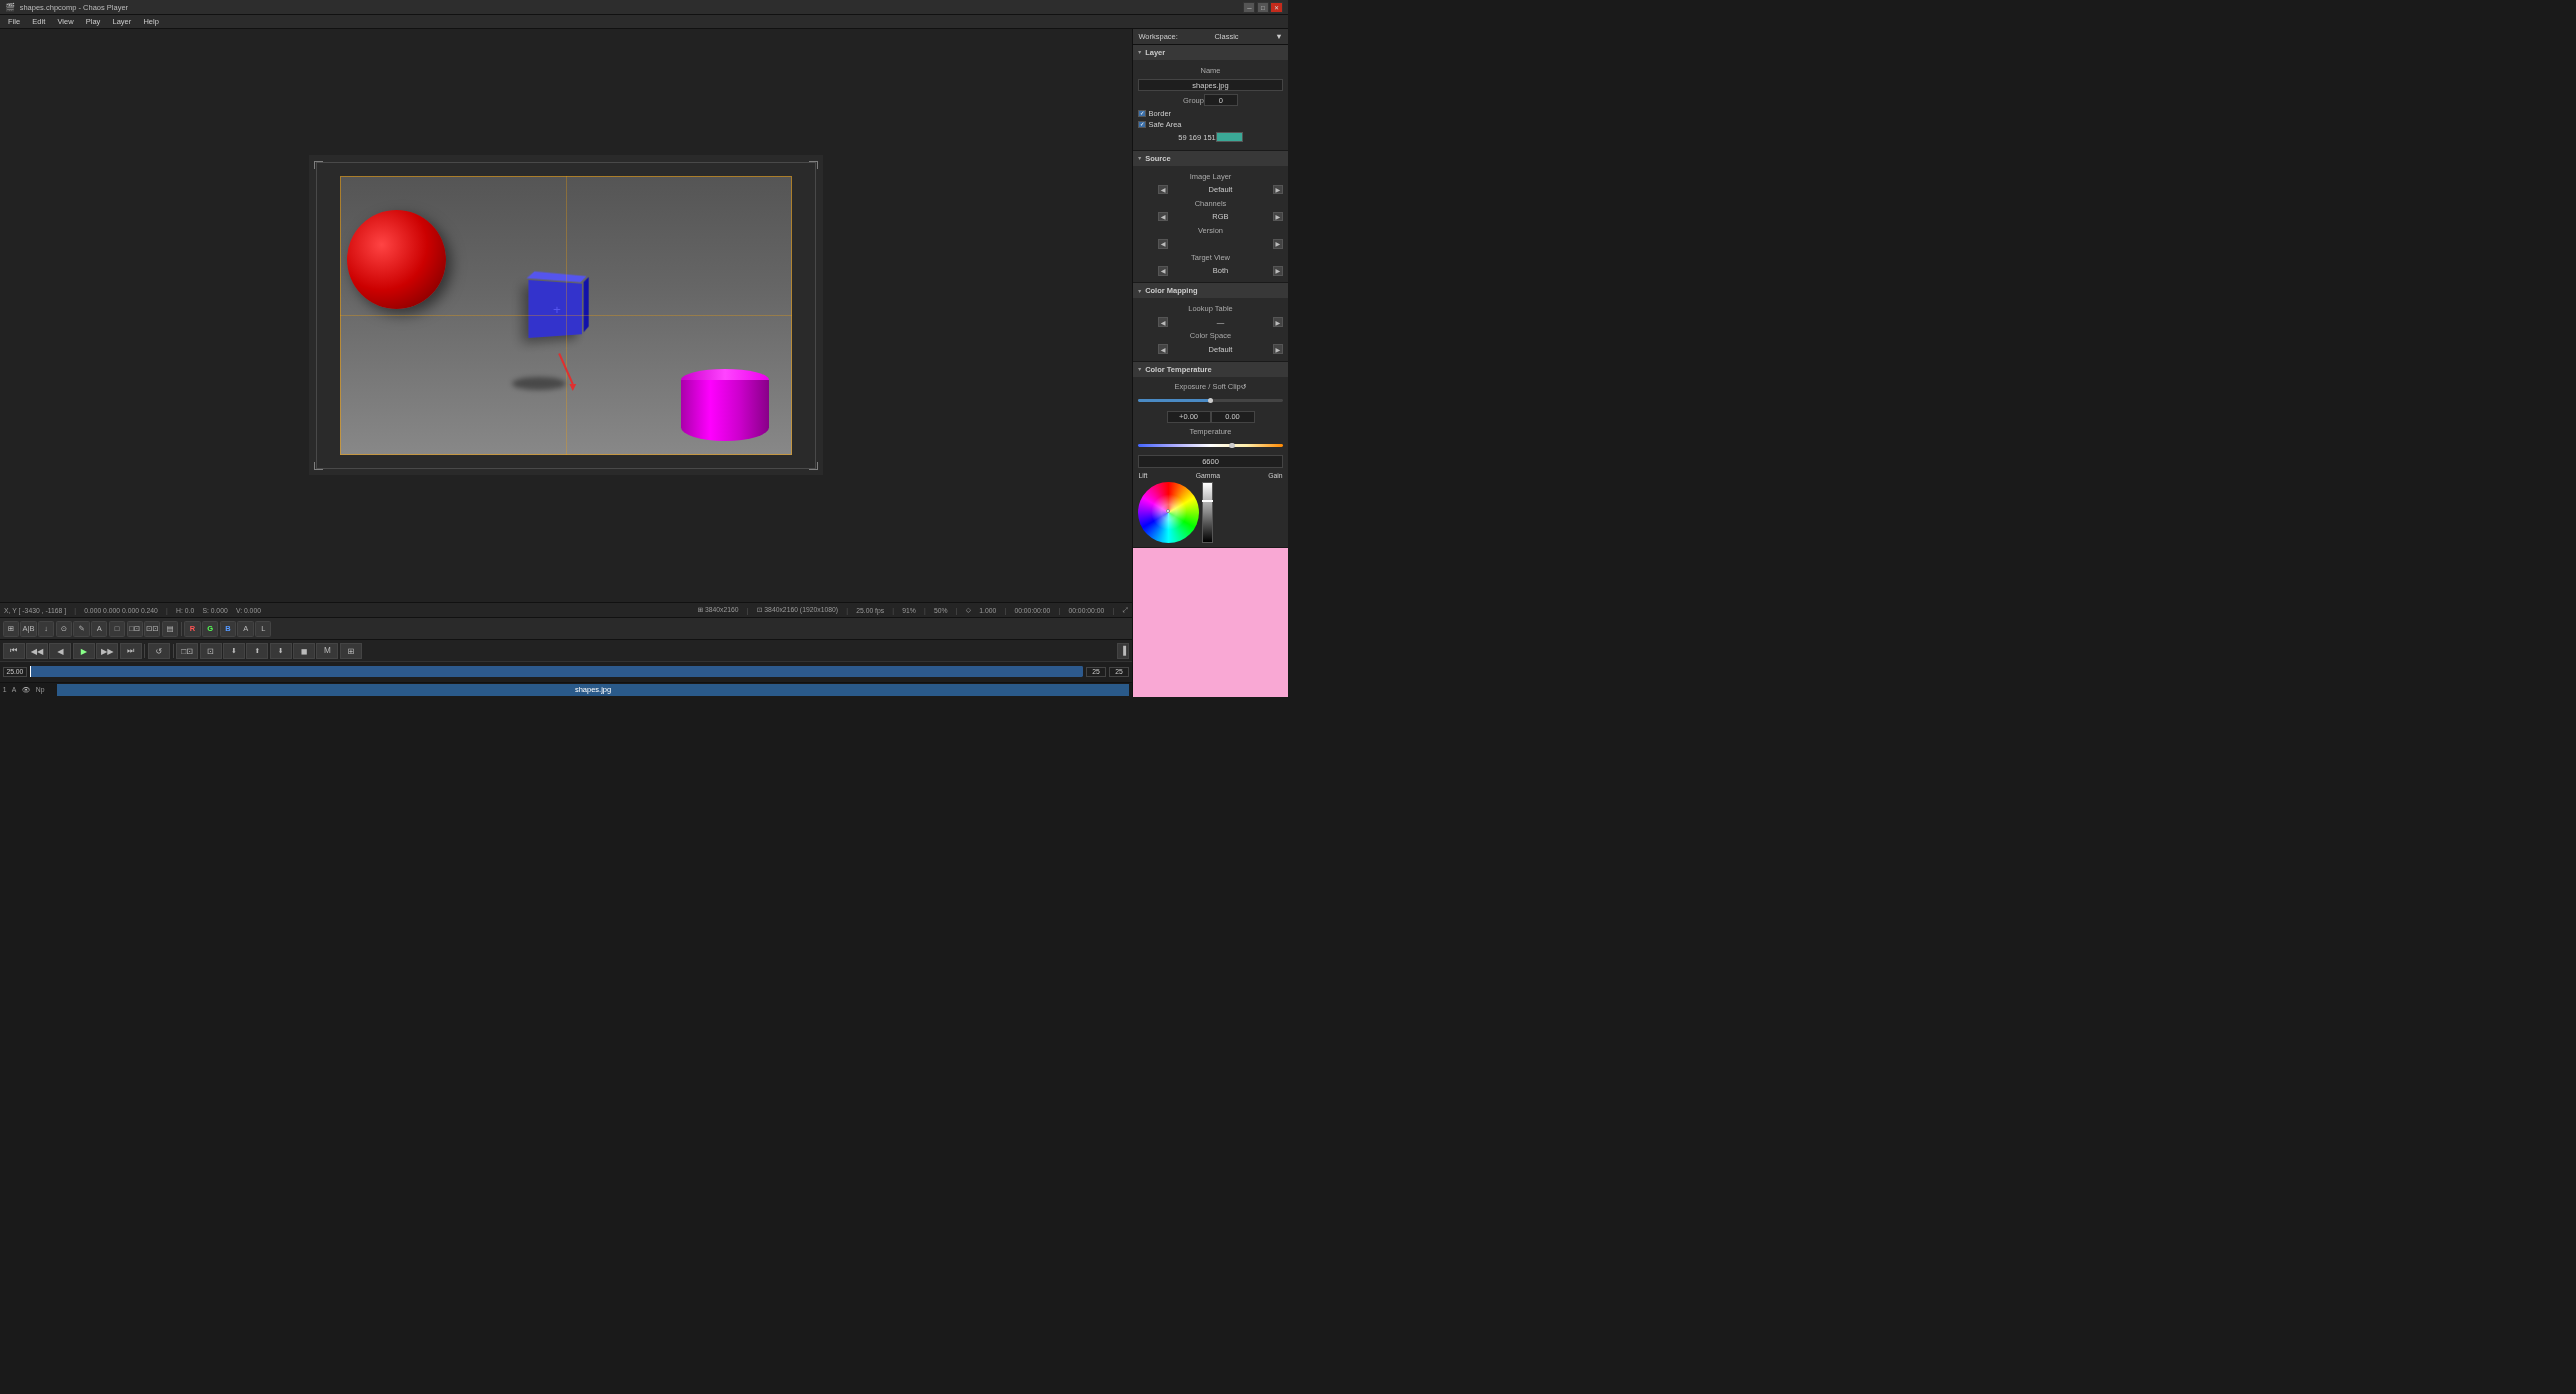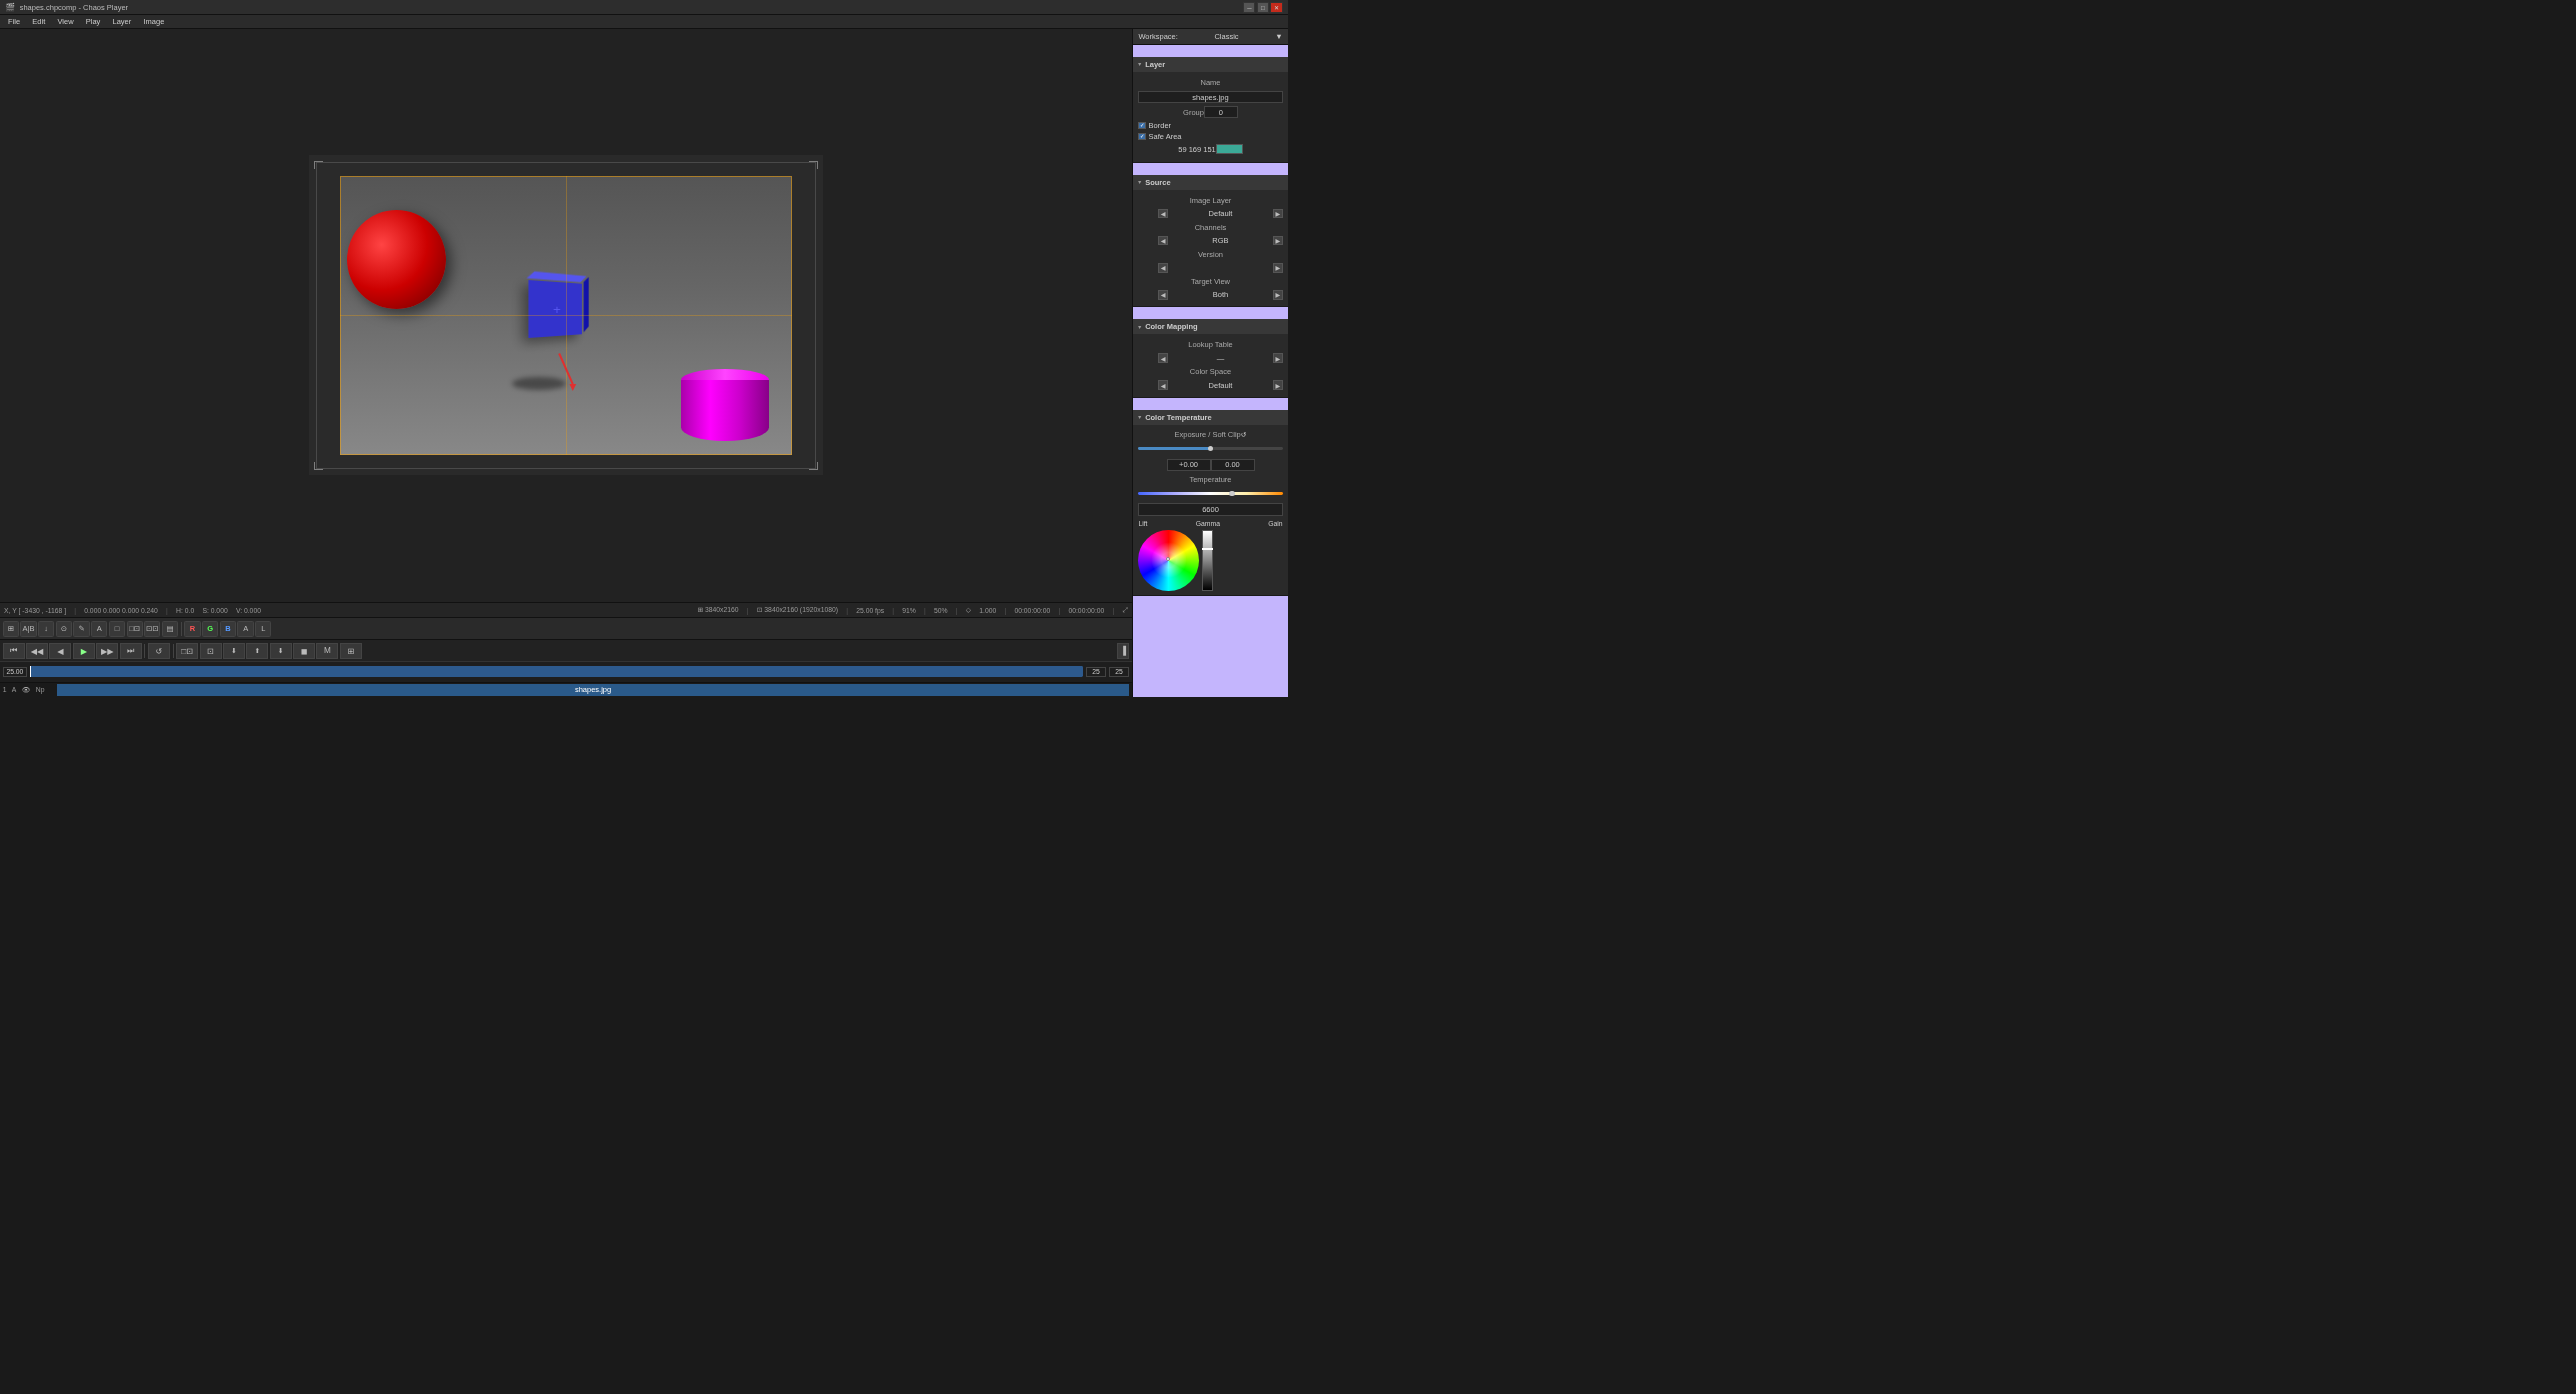--- a/index.html
+++ b/index.html
@@ -327,27 +327,26 @@
       background: #1a1a1a;
       border-top: 0.7px solid #111;
       display: flex;
       align-items: center;
       padding: 0 2.7px;
       gap: 5.4px;
     }
     
     #right-panel {
       width: 156px;
-      background: #c4b5fd;
+      background: #f9a8d4;
       border-left: 0.7px solid #111;
       display: flex;
       flex-direction: column;
       overflow-y: auto;
       overflow-x: hidden;
-      gap: 12px;
     }
     
     #workspace-header {
       height: 16.3px;
       background: #333;
       display: flex;
       align-items: center;
       justify-content: space-between;
       padding: 0 5.4px;
       border-bottom: 0.7px solid #111;
@@ -587,21 +586,21 @@
     <div class="titlebar-btn" style="background:#c42b1c;">✕</div>
   </div>
 </div>
 
 <div id="menubar">
   <div class="menu-item">File</div>
   <div class="menu-item">Edit</div>
   <div class="menu-item">View</div>
   <div class="menu-item">Play</div>
   <div class="menu-item">Layer</div>
-  <div class="menu-item">Image</div>
+  <div class="menu-item">Help</div>
 </div>
 
 <div id="main-layout">
 
   <div id="viewport-area">
 
     <div id="canvas-container">
       <div id="canvas-bg">
         <div class="corner-tl"></div>
         <div class="corner-tr"></div>

